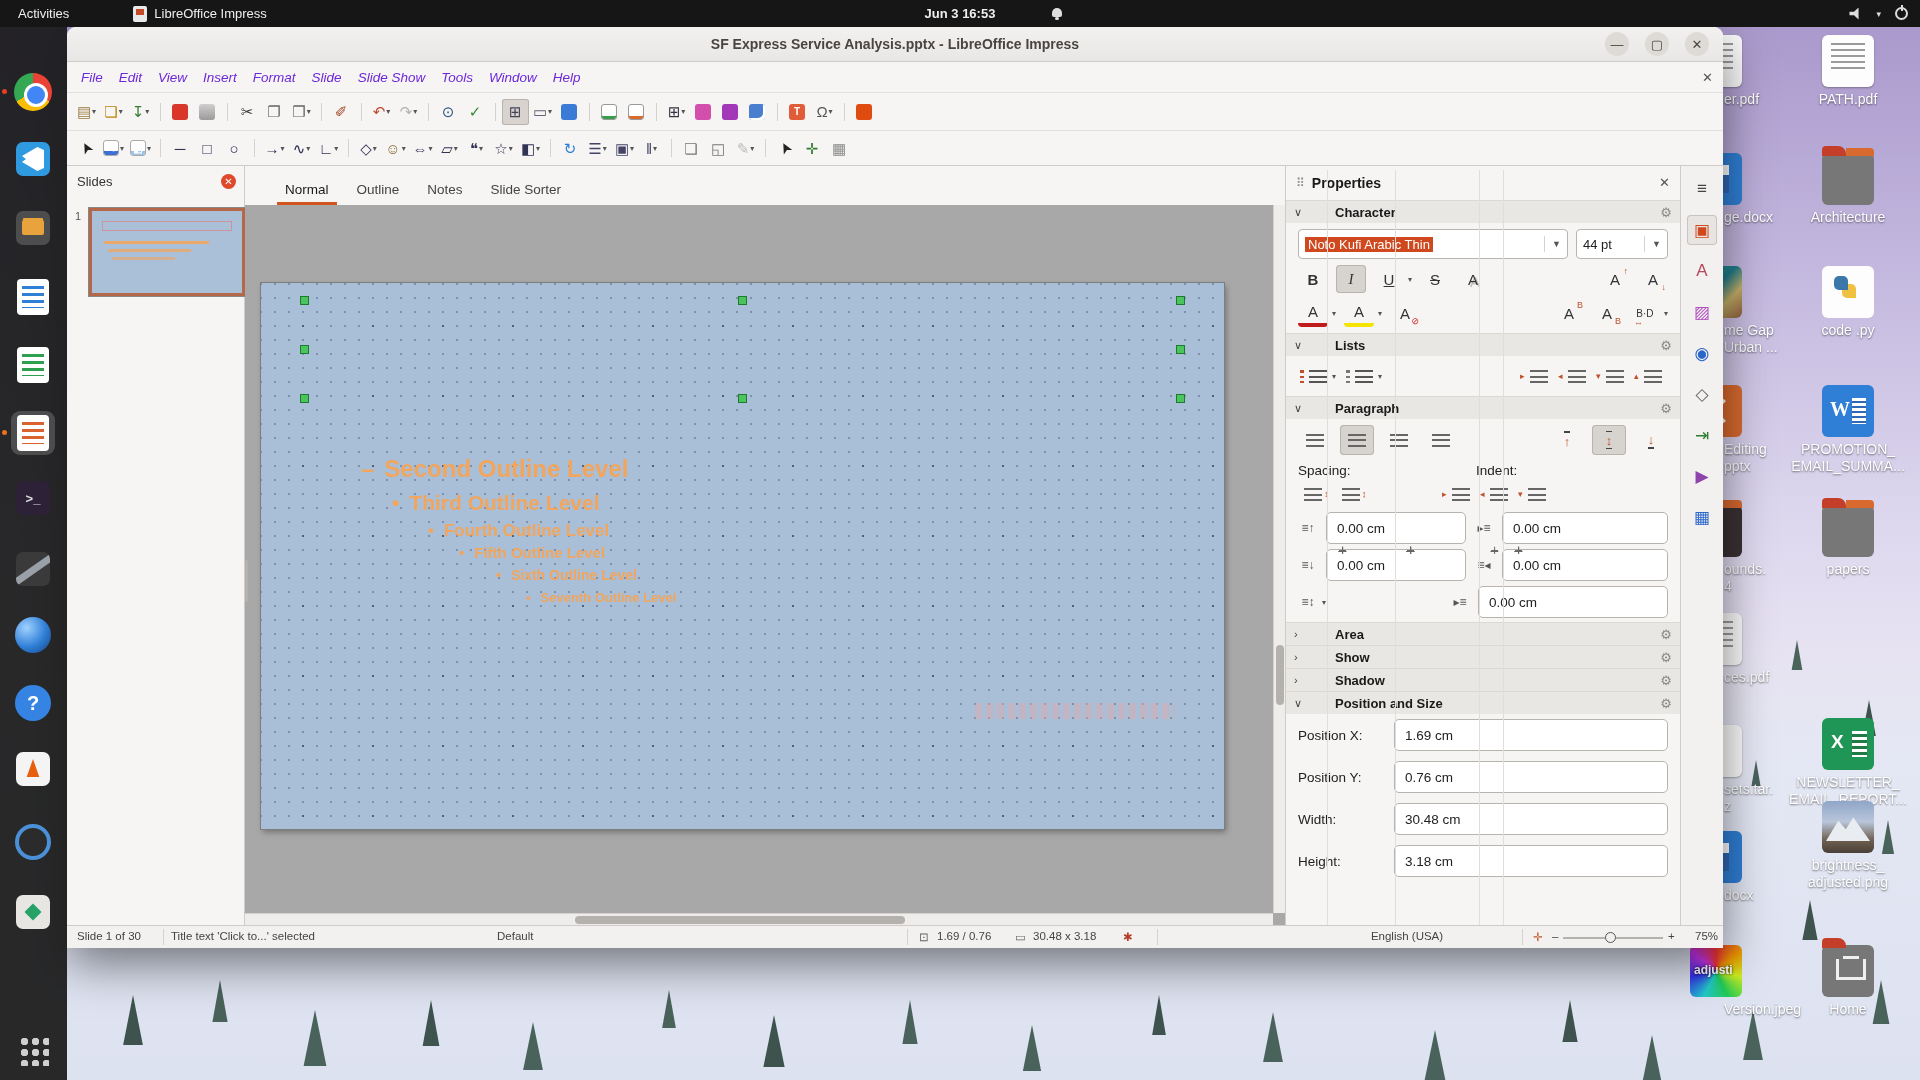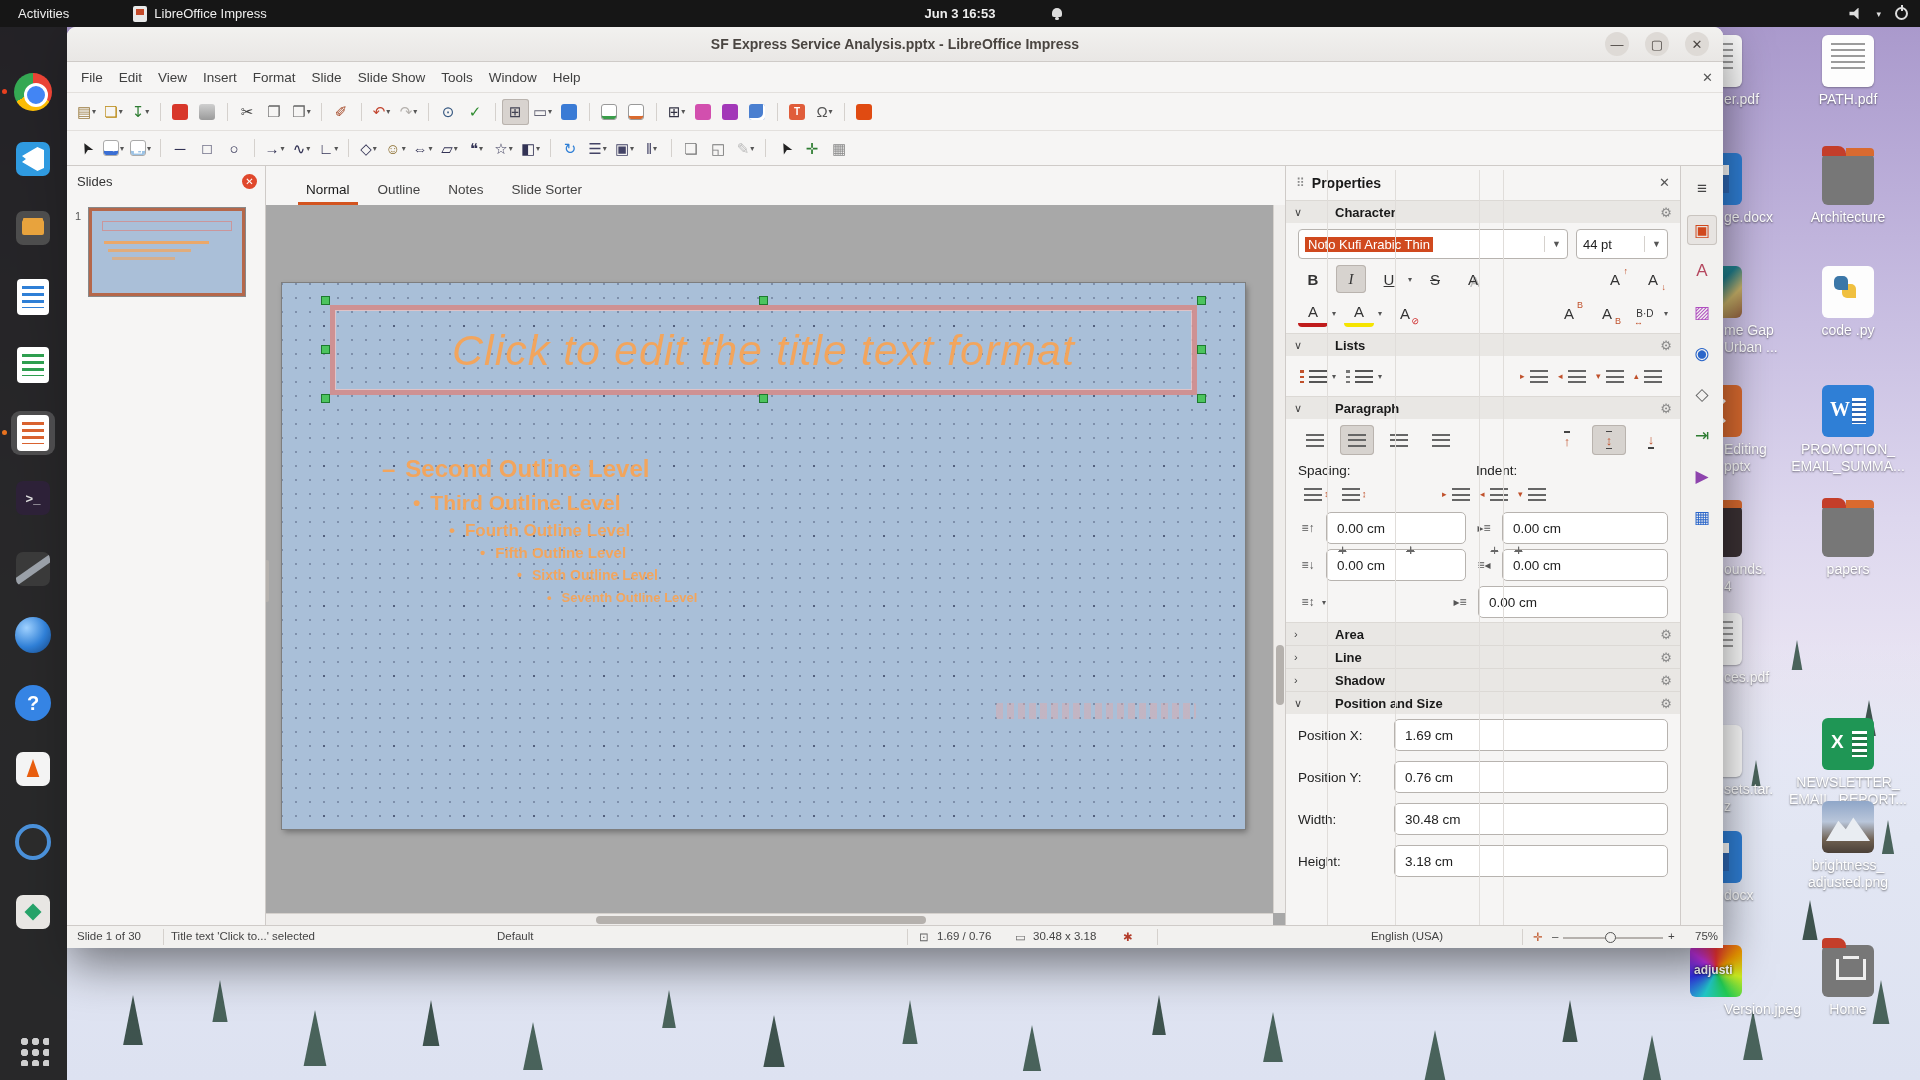--- a/index.html
+++ b/index.html
@@ -97,21 +97,21 @@
   
   .window{position:absolute;left:67px;top:27px;width:1656px;height:921px;background:#f6f5f4;z-index:20;
     border-radius:9px 9px 0 0;box-shadow:0 16px 48px rgba(0,0,0,.5);display:flex;flex-direction:column;}
   .titlebar{height:35px;position:relative;display:flex;align-items:center;justify-content:center;
     background:linear-gradient(#f2f1ef,#e9e7e5);border-radius:9px 9px 0 0;border-bottom:1px solid #cfcbc8;}
   .title-text{font-size:14px;font-weight:bold;color:#4a4541;}
   .winbtns{position:absolute;right:14px;top:5px;display:flex;gap:16px;}
   .wbtn{width:24px;height:24px;border-radius:50%;display:flex;align-items:center;justify-content:center;
     font-size:13px;color:#4a4541;background:#dedad6;}
   .menubar{height:30px;display:flex;align-items:center;padding:0 6px;background:#f6f5f4;position:relative;}
-  .menu-item{padding:4px 8px;font-size:13.5px;color:#404040;border-radius:3px;}
+  .menu-item{padding:4px 8px;font-size:13.5px;color:#6d28d9;border-radius:3px;font-style:italic;}
   .menubar-close{position:absolute;right:10px;font-size:13px;color:#555;}
   .toolbar{display:flex;align-items:center;padding:0 6px;background:#f6f5f4;border-top:1px solid #e3e0dd;}
   .toolbar.one{height:38px;}
   .toolbar.two{height:36px;border-bottom:1px solid #cfcbc8;}
   .tbi{width:27px;height:26px;display:flex;align-items:center;justify-content:center;border-radius:3px;position:relative;flex:none;}
   .tbi .glyph{font-size:15px;line-height:1;}
   .tbi .caret{font-size:8px;color:#555;margin-left:1px;}
   .tbi.active{background:#d8d3cf;box-shadow:inset 0 0 0 1px #b9b3ae;}
   .tbi.sep{width:13px;}
   .tbi.sep::after{content:"";position:absolute;left:6px;top:4px;bottom:4px;width:1px;background:#d5d1cd;}
@@ -121,21 +121,21 @@
   .chip-chart{background:#4a7fd0;box-shadow:inset -4px -4px 0 -2px #fff;} .chip-textbox{background:#e05d3a;}
   .chip-present{background:#e04b12;border-radius:50%;}
   .chip-slidenew{background:#fff;border:1px solid #999;box-shadow:inset 0 -4px 0 -1px #3a9d4a;}
   .chip-slidedup{background:#fff;border:1px solid #999;box-shadow:inset 0 -4px 0 -1px #d96a2f;}
   .chip-linecolor{background:#fff;border:1px solid #aaa;box-shadow:inset 0 -5px 0 -1px #3b6fd4;color:#444;}
   .chip-fillcolor{background:#fff;border:1px solid #aaa;box-shadow:inset 0 -5px 0 -1px #9cc3e5;color:#444;}
   .rot{transform:rotate(-118deg);display:inline-block;}
 
   
   .mainrow{flex:1;display:flex;min-height:0;}
-  .slidespanel{width:199px;background:#f6f5f4;border-right:1px solid #cfcbc8;position:relative;}
+  .slidespanel{width:178px;background:#f6f5f4;border-right:1px solid #cfcbc8;position:relative;}
   .sp-head{height:30px;display:flex;align-items:center;padding:0 10px;font-size:13px;color:#333;}
   .sp-close{position:absolute;right:8px;top:8px;width:15px;height:15px;border-radius:50%;background:#e0482c;color:#fff;
     font-size:10px;display:flex;align-items:center;justify-content:center;}
   .thumb-num{position:absolute;left:8px;top:44px;font-size:11px;color:#555;}
   .thumb{position:absolute;left:22px;top:42px;width:156px;height:88px;background:#aabfd8;border:3px solid #b5674a;box-shadow:0 0 0 1px #888;}
   .thumb .t1{position:absolute;left:10px;top:10px;right:10px;height:10px;border:1px solid rgba(210,140,140,.8);}
   .thumb .t2{position:absolute;left:12px;top:30px;width:70%;height:3px;background:rgba(242,165,93,.9);}
   .thumb .t3{position:absolute;left:16px;top:38px;width:55%;height:3px;background:rgba(242,165,93,.75);}
   .thumb .t4{position:absolute;left:20px;top:46px;width:42%;height:3px;background:rgba(242,165,93,.6);}
 
@@ -681,23 +681,20 @@
 
         <span class="vtab active">Normal</span>
             <span class="vtab">Outline</span>
             <span class="vtab">Notes</span>
             <span class="vtab">Slide Sorter</span>
           </div>
       </div>
       <div class="canvas">
         <div class="splitgrip"></div>
         <div class="slide">
-          <div class="titlebox">
-            <span class="titletext">Click to edit the title text format</span>
-          </div>
 
           <div class="handle" style="left:39px;top:13px;"></div>
           <div class="handle" style="left:477px;top:13px;"></div>
           <div class="handle" style="left:915px;top:13px;"></div>
           <div class="handle" style="left:39px;top:62px;"></div>
           <div class="handle" style="left:915px;top:62px;"></div>
           <div class="handle" style="left:39px;top:111px;"></div>
           <div class="handle" style="left:477px;top:111px;"></div>
           <div class="handle" style="left:915px;top:111px;"></div>
 
@@ -932,21 +929,21 @@
         </div>
       </div>
 
       <div class="sec">
         <span class="chevs">›</span>
         <span class="lab">Area</span>
         <span class="gear">⚙</span>
       </div>
       <div class="sec">
         <span class="chevs">›</span>
-        <span class="lab">Line</span>
+        <span class="lab">Show</span>
         <span class="gear">⚙</span>
       </div>
       <div class="sec">
         <span class="chevs">›</span>
         <span class="lab">Shadow</span>
         <span class="gear">⚙</span>
       </div>
       <div class="sec">
         <span class="chevs">∨</span>
         <span class="lab">Position and Size</span>

